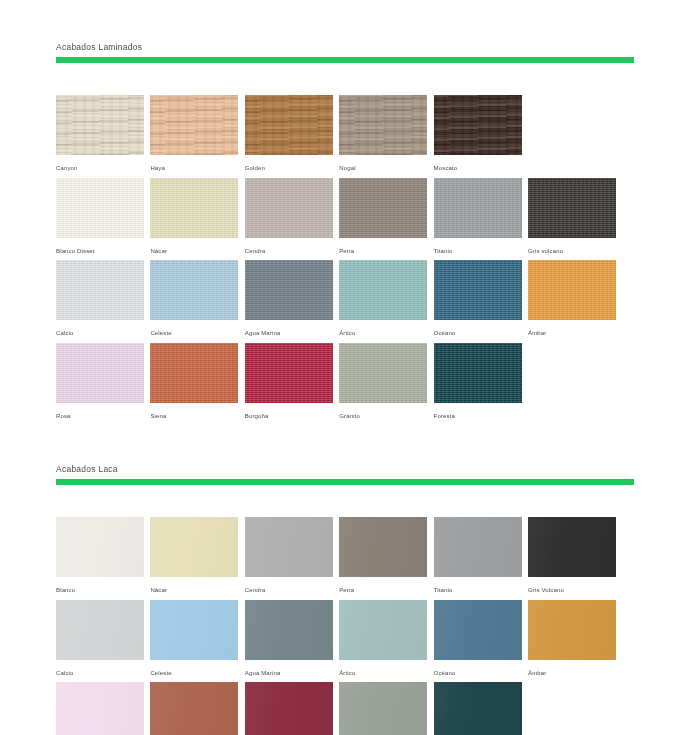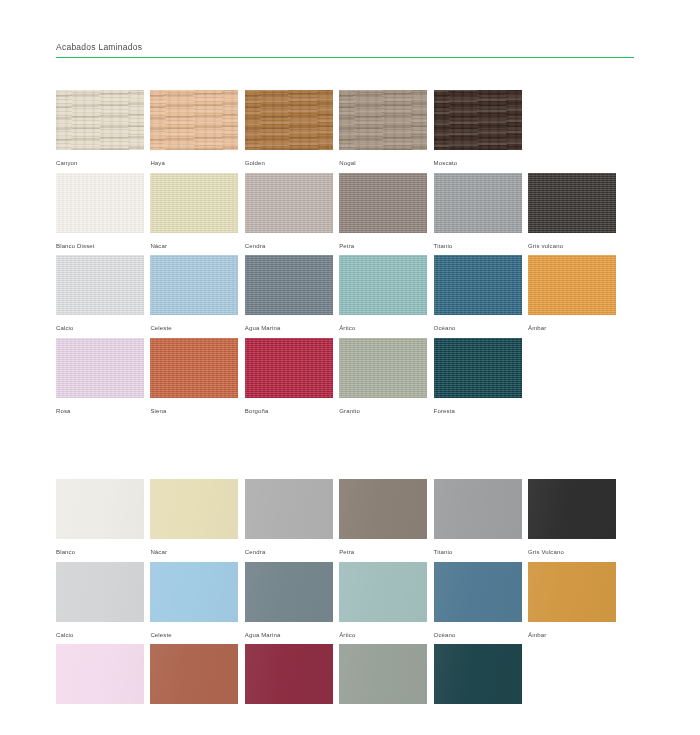--- a/index.html
+++ b/index.html
@@ -26,21 +26,21 @@
 
   
   .section {
     position: absolute;
     left: 56px;
     width: 578px;
   }
   .section-header {
     position: relative;
     height: 16px;
-    border-bottom: 1px solid #22c55e;
+    border-bottom: 6px solid #22c55e;
     margin-bottom: 16px;
   }
   .section-title {
     font-size: 8.5px;
     letter-spacing: 0.25px;
     color: #4a4a4a;
     line-height: 12px;
     white-space: nowrap;
   }
 
@@ -273,20 +273,23 @@
           <div class="swatch-cell" style="left: 377.6px;">
             <div class="swatch" style="background-color: rgb(14, 64, 73);">
               <div class="tex tex-linen"></div>
             </div>
             <div class="swatch-label">Foresta</div>
           </div>
         </div>
       </div>
     </div>
     <div class="section" style="top: 463px;">
+      <div class="section-header">
+        <div class="section-title">Acabados Laca</div>
+      </div>
       <div class="rows">
         <div class="row" style="height: 82.5px;">
           <div class="swatch-cell" style="left: 0px;">
             <div class="swatch" style="background-color: rgb(238, 236, 231);">
               <div class="tex tex-flat"></div>
             </div>
             <div class="swatch-label">Blanco</div>
           </div>
           <div class="swatch-cell" style="left: 94.4px;">
             <div class="swatch" style="background-color: rgb(230, 223, 184);">

